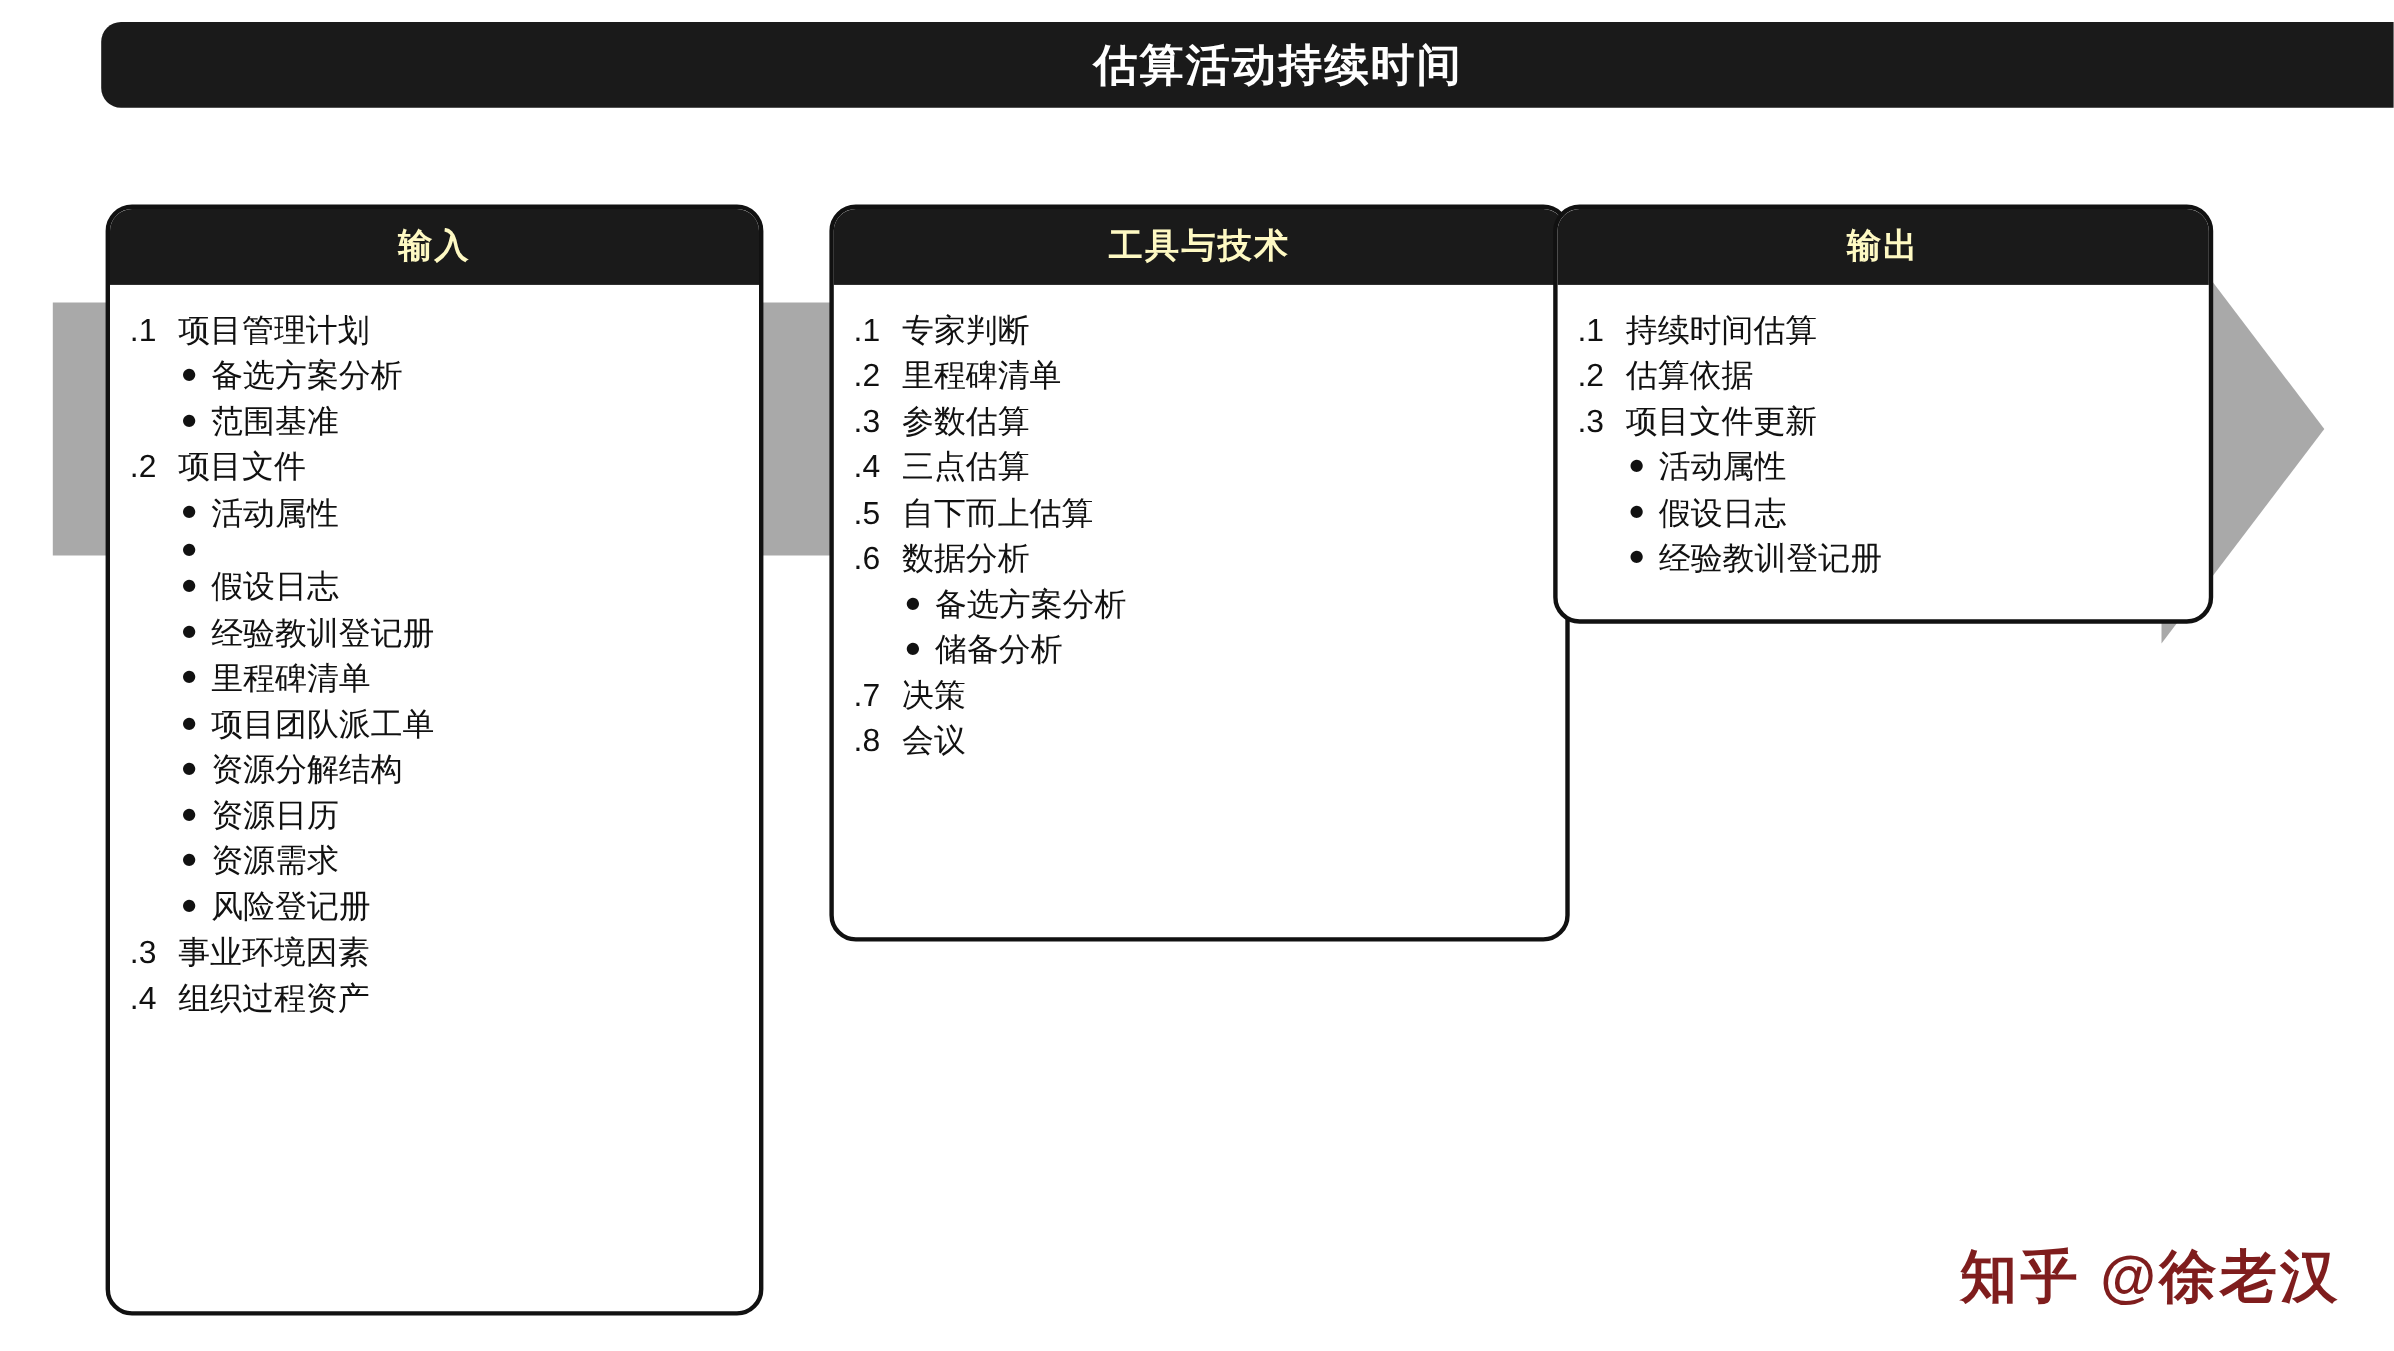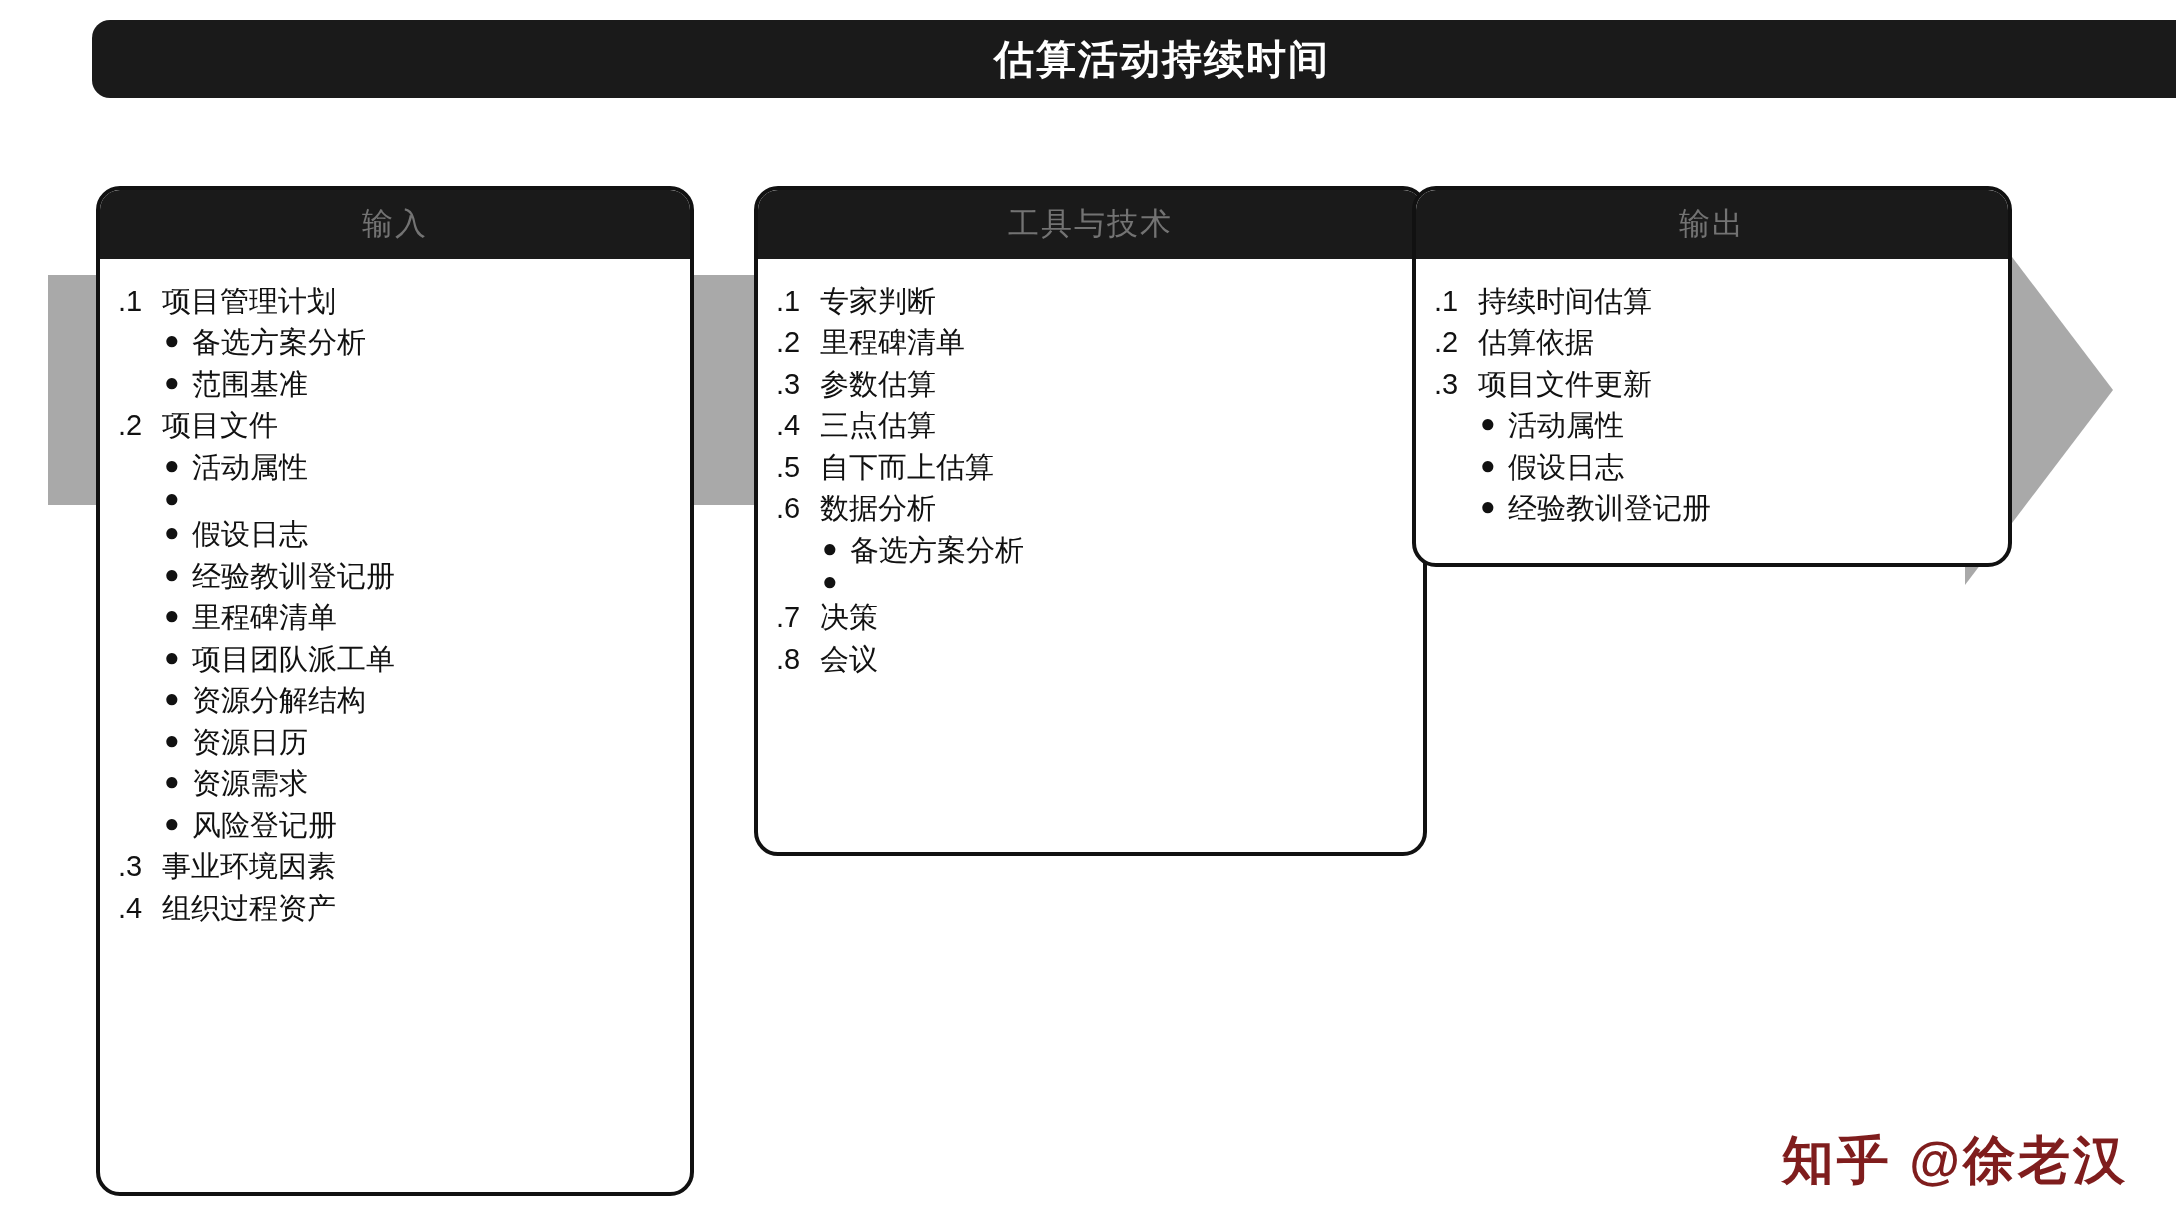--- a/index.html
+++ b/index.html
@@ -54,23 +54,23 @@
     box-sizing:border-box;
     overflow:hidden;
   }
   .panel-head{
     background:#1a1a1a;
     height:70px;
     display:flex;align-items:center;justify-content:center;
     margin:-1px -1px 0 -1px;
   }
   .panel-head .head-text{
-    color:#737373;
+    color:#fef9c3;
     font-size:31px;
-    font-weight:normal;
+    font-weight:bold;
     letter-spacing:2px;
   }
   .panel-body{
     padding:22px 16px 16px 18px;
   }
 
   .num-row{
     display:flex;
     align-items:baseline;
     font-size:29px;
@@ -228,20 +228,21 @@
         <div class="num-row">
           <span class="num">.6</span>
           <span class="txt">数据分析</span>
         </div>
         <div class="bullet-row">
           <span class="dot">●</span>
           <span class="txt">备选方案分析</span>
         </div>
         <div class="bullet-row">
           <span class="dot">●</span>
+          <span class="txt">储备分析</span>
         </div>
         <div class="num-row">
           <span class="num">.7</span>
           <span class="txt">决策</span>
         </div>
         <div class="num-row">
           <span class="num">.8</span>
           <span class="txt">会议</span>
         </div>
       </div>

